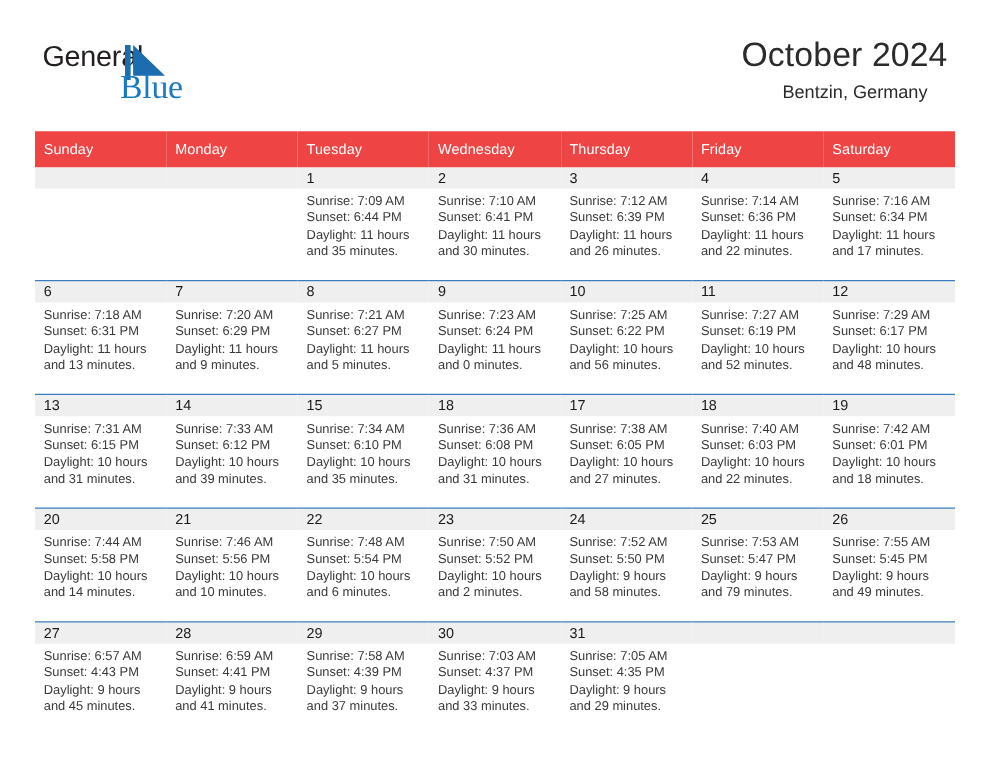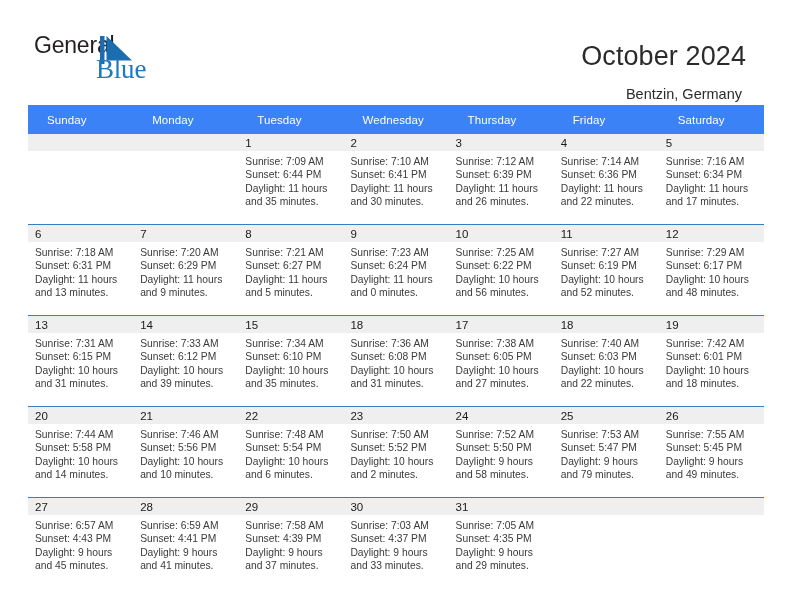--- a/index.html
+++ b/index.html
@@ -68,21 +68,21 @@
     position: absolute;
     right: 0;
     top: 0;
     text-align: right;
   }
   .cal-title {
     font-size: 27px;
     color: #2b2b2b;
     line-height: 32px;
     font-weight: normal;
-    margin: 12px;
+    margin: 0;
     letter-spacing: 0.1px;
   }
   .cal-subtitle {
     font-size: 14.5px;
     color: #2b2b2b;
     line-height: 20px;
     margin: 4px 16px 0 0;
     font-weight: normal;
   }
 
@@ -91,26 +91,26 @@
     position: absolute;
     left: 28px;
     top: 105px;
     width: 736px;
     border-collapse: collapse;
     table-layout: fixed;
   }
   .calendar col { width: 105.1px; }
 
   .calendar thead th {
-    background: #3b82f6;
+    background: #ef4444;
     color: #ffffff;
     font-size: 11.5px;
     font-weight: normal;
     text-align: left;
-    padding: 5px 0 5px 19px;
+    padding: 5px 0 5px 7px;
     height: 19px;
     vertical-align: middle;
     letter-spacing: 0.1px;
   }
 
   .week-row > td {
     vertical-align: top;
     padding: 0;
     border-top: 1.4px solid #3a7cc0;
     height: 90px;

